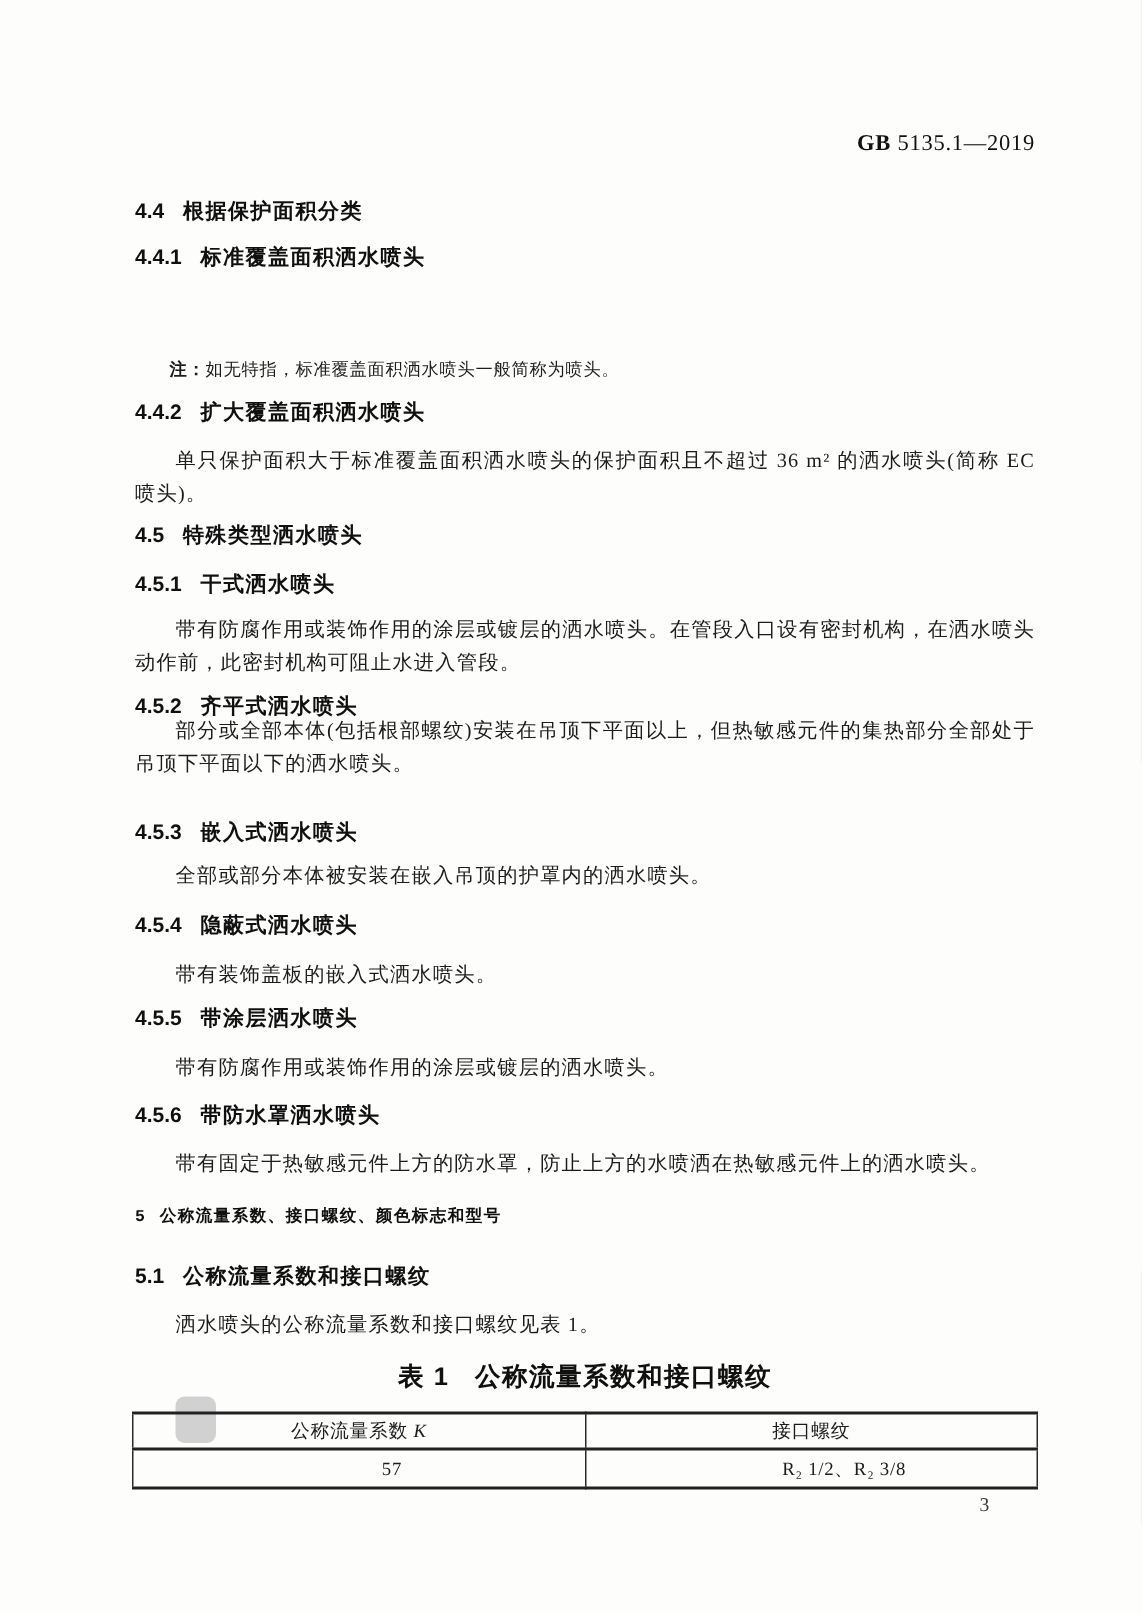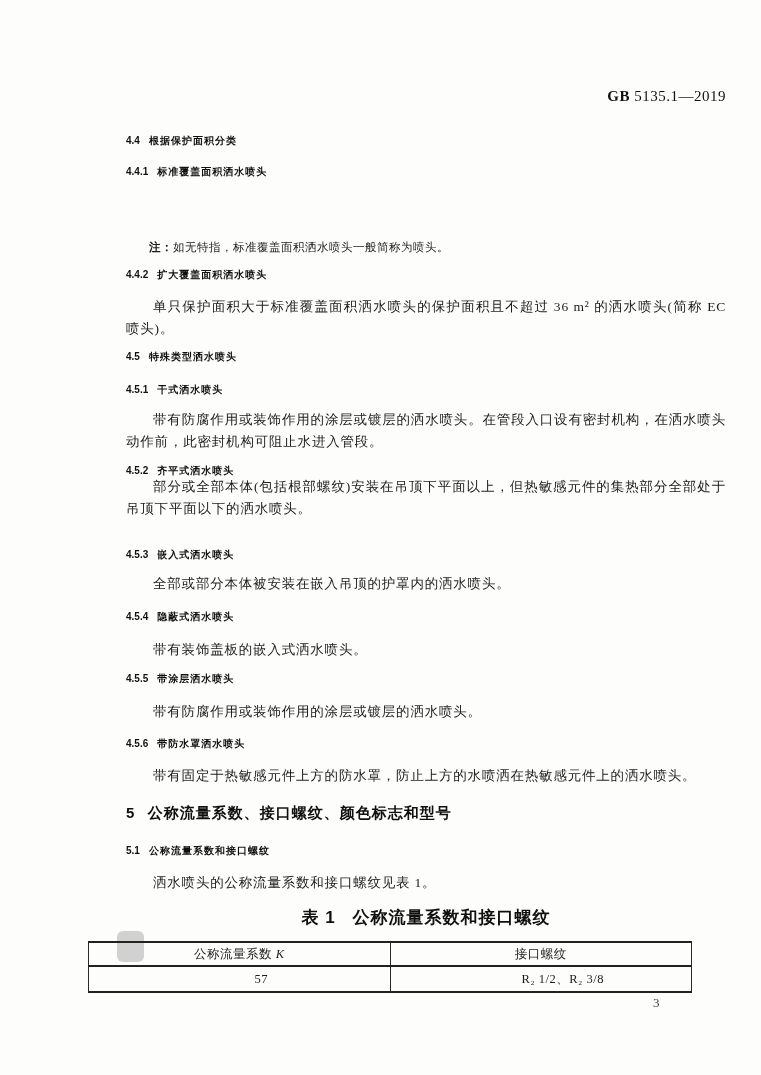--- a/index.html
+++ b/index.html
@@ -5,38 +5,38 @@
   html,body{margin:0;padding:0;background:#e8e8e8;}
   .page{
     position:relative;
     width:761px;height:1075px;
     margin:0 auto;
     background:#fdfdfc;
     font-family:"Liberation Serif","DejaVu Serif",serif;
     color:#1e1e1e;
     overflow:hidden;
   }
-  .abs{position:absolute;left:90px;width:600px;margin-left:36px;}
+  .abs{position:absolute;left:90px;width:600px;}
   .doc-header{
     top:88px;
     text-align:right;
     font-size:15px;
     letter-spacing:.5px;
     color:#111;
   }
   .doc-header .gb{font-weight:bold;}
   .h2,.h3{
     font-family:"Liberation Sans","DejaVu Sans",sans-serif;
     font-weight:bold;
-    font-size:10px;
+    font-size:14px;
     letter-spacing:1px;
     color:#101010;
     line-height:15px;
   }
-  .h-top{font-size:15px;}
+  .h-top{font-size:11px;font-family:Liberation Mono, monospace;}
   .hnum{margin-right:.9em;letter-spacing:0;}
   .para{
     font-size:13.5px;
     line-height:22px;
     letter-spacing:.8px;
     text-align:justify;
     text-indent:2em;
     color:#1c1c1c;
   }
   .note{

